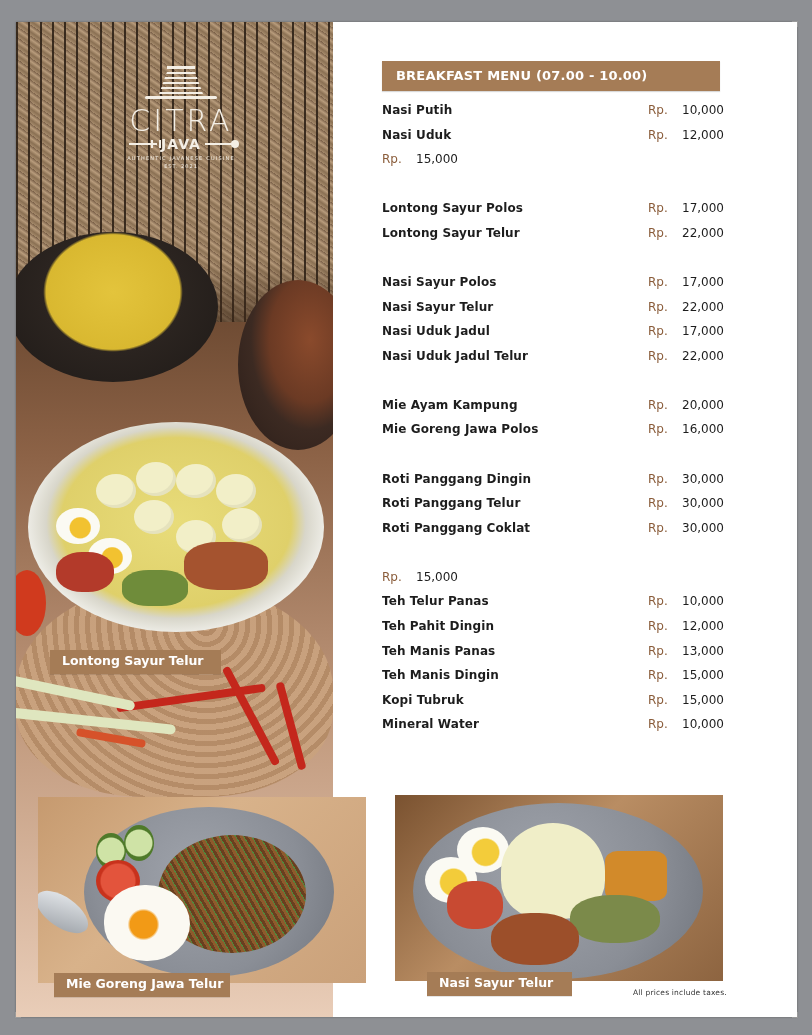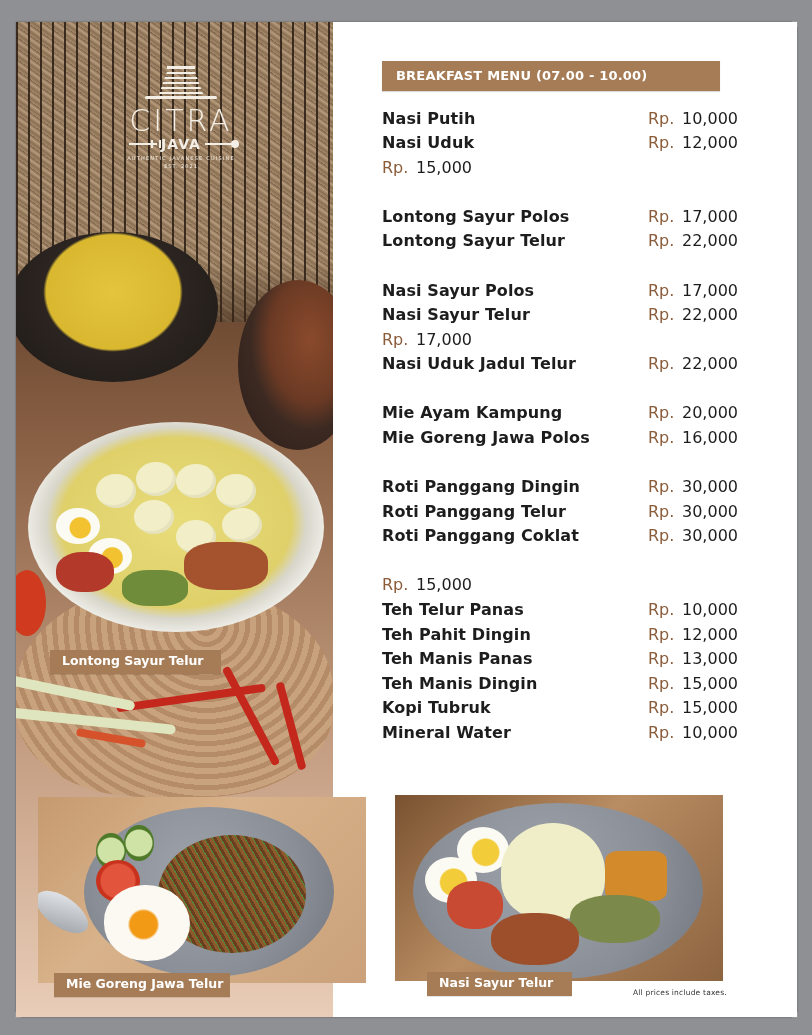--- a/index.html
+++ b/index.html
@@ -102,21 +102,21 @@
 
   
   .menu { position: absolute; left: 366px; top: 39px; width: 338px; }
   .menu-header {
     height: 30px; background: #a57c56; color: #ffffff; font-weight: bold; font-size: 13px;
     line-height: 30px; padding-left: 14px; letter-spacing: 0.2px;
     box-shadow: 0 1px 1px rgba(0,0,0,0.15);
   }
   .menu-groups { margin-top: 12px; }
   .menu-group { margin-bottom: 24.5px; }
-  .menu-row { display: flex; align-items: flex-end; height: 24.6px; font-size: 16px; color: #1d1d1d; }
+  .menu-row { display: flex; align-items: flex-start; height: 24.6px; font-size: 12px; color: #1d1d1d; }
   .item-name { flex: 1; font-weight: bold; letter-spacing: 0.1px; }
   .item-currency { color: #8a5c3a; width: 34px; font-weight: normal; }
   .item-price { font-weight: normal; width: 38px; text-align: right; }
   .footnote { position: absolute; left: 617px; top: 966px; font-size: 7.5px; color: #333; letter-spacing: 0.2px; }
 </style>
 </head>
 <body>
 
 <div class="page">
   <span class="corner-mark tr"></span>
@@ -231,20 +231,21 @@
     <span class="item-name">Nasi Sayur Polos</span>
     <span class="item-currency">Rp.</span>
     <span class="item-price">17,000</span>
   </div>
           <div class="menu-row">
     <span class="item-name">Nasi Sayur Telur</span>
     <span class="item-currency">Rp.</span>
     <span class="item-price">22,000</span>
   </div>
           <div class="menu-row">
+    <span class="item-name">Nasi Uduk Jadul</span>
     <span class="item-currency">Rp.</span>
     <span class="item-price">17,000</span>
   </div>
           <div class="menu-row">
     <span class="item-name">Nasi Uduk Jadul Telur</span>
     <span class="item-currency">Rp.</span>
     <span class="item-price">22,000</span>
   </div>
         </div>
         <div class="menu-group">

